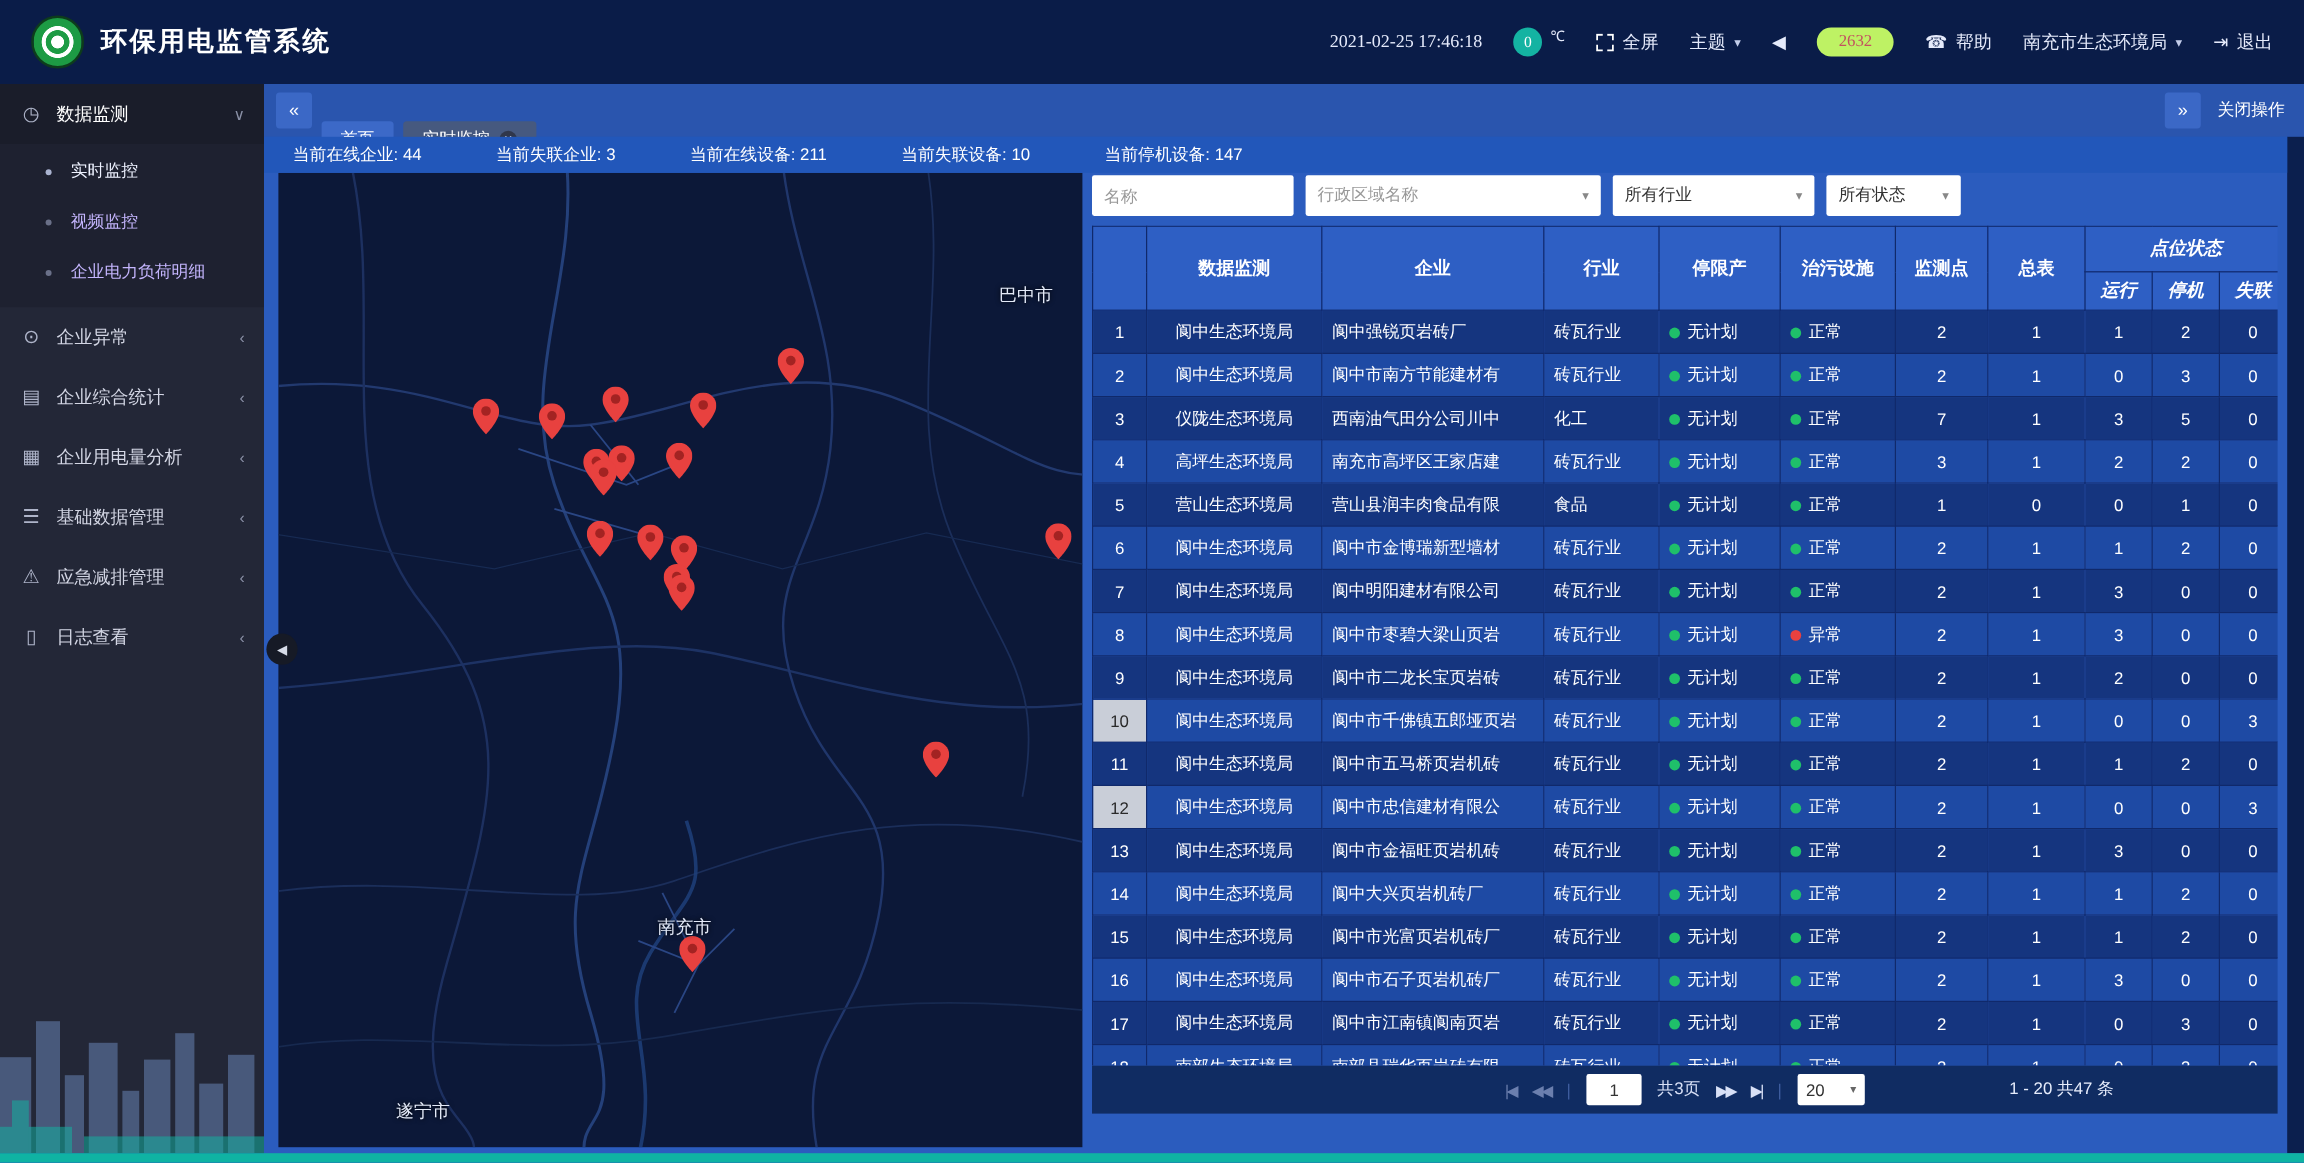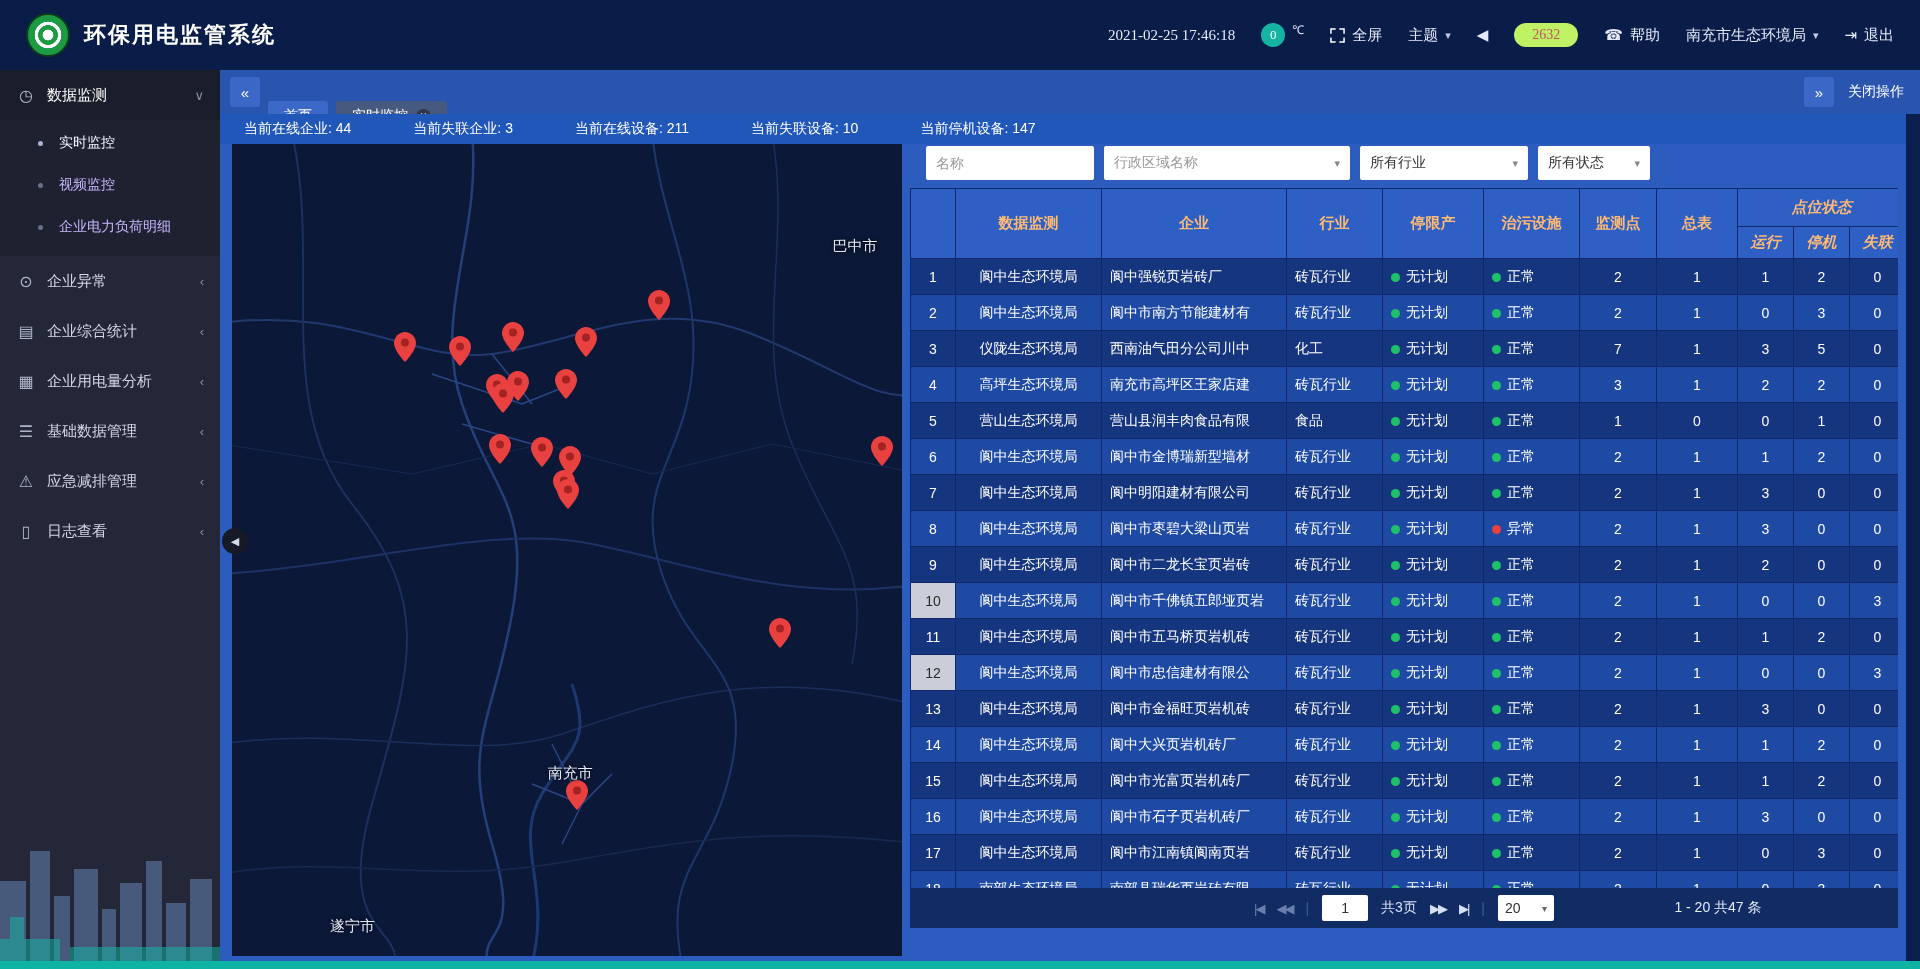--- a/index.html
+++ b/index.html
@@ -47,33 +47,33 @@
 
   
   .map { position:absolute; left:232px; top:144px; width:670px; height:812px; background:#0c1838; overflow:hidden; z-index:2; }
   .map svg.roads { position:absolute; inset:0; }
   .city-label { position:absolute; transform:translate(-50%,-50%); color:#e4eaf8; font-size:15px; text-shadow:0 0 4px #000; white-space:nowrap; }
   .pin { position:absolute; width:22px; height:30px; transform:translate(-50%,-100%); }
   .map-collapse { position:absolute; left:222px; top:528px; width:26px; height:26px; border-radius:50%; background:#15182395; color:#d6dbe8; display:flex; align-items:center; justify-content:center; font-size:11px; z-index:6; background:#161a26; cursor:pointer; }
 
   
   .panel { position:absolute; left:910px; top:144px; width:988px; height:784px; display:flex; flex-direction:column; z-index:3; }
-  .filters { display:flex; gap:10px; height:34px; margin:2px 16px 8px;align-items:center; }
+  .filters { display:flex; gap:10px; height:34px; margin:2px 0 8px;align-items:center; }
   .filter-input { width:168px; height:34px; border:none; background:#fff; padding:0 10px; font-size:14px; color:#333; border-radius:2px; }
   .filter-input::placeholder { color:#999; }
   .filter-select { height:34px; background:#fff; border-radius:2px; display:flex; align-items:center; justify-content:space-between; padding:0 10px; font-size:14px; cursor:pointer; }
   .filter-select .sel-caret { color:#888; font-size:11px; margin-left:10px; }
   .sel-region { width:246px; color:#999; }
   .sel-industry { width:168px; color:#333; }
   .sel-status { width:112px; color:#333; }
 
   .table-wrap { height:700px; overflow:hidden; }
   table.grid { width:100%; border-collapse:collapse; table-layout:fixed; color:#fff; }
   table.grid th, table.grid td { border:1px solid #10296b; }
-  table.grid thead th { background:#2e5fc4; color:#fdba74; font-weight:bold; font-size:15px; }
+  table.grid thead th { background:#2e5fc4; color:#ffffff; font-weight:bold; font-size:15px; }
   table.grid thead tr:first-child th { height:38px; }
   table.grid thead tr:last-child th { height:32px; }
   th.status-head, th.status-sub { font-style:italic; }
   table.grid tbody td { height:36px; font-size:14px; padding:0 8px; white-space:nowrap; overflow:hidden; }
   table.grid tbody tr:nth-child(odd) td { background:#15357f; }
   table.grid tbody tr:nth-child(even) td { background:#1e4aa4; }
   td.c { text-align:center; padding:0 2px; }
   td.num-cell { text-align:center; padding:0; }
   td.num-cell.marked { background:#c9ced8 !important; color:#2a2a2a; }
   .dot { display:inline-block; width:9px; height:9px; border-radius:50%; margin-right:6px; vertical-align:-1px; }

